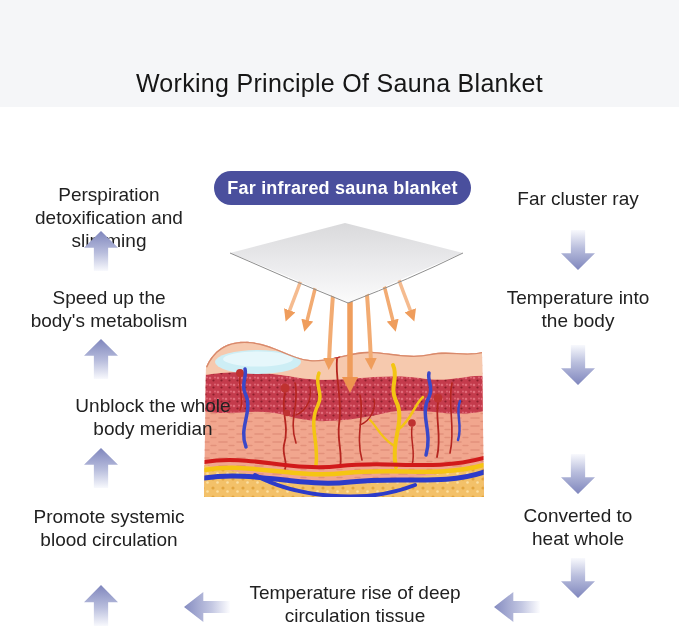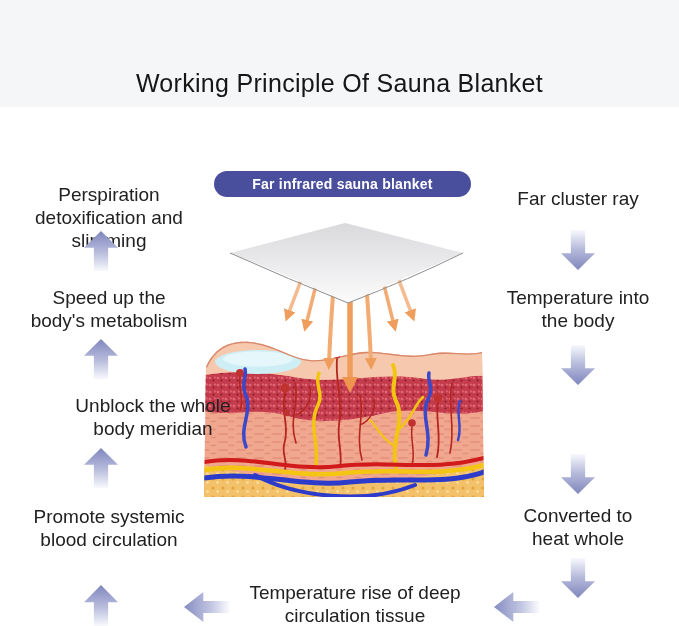--- a/index.html
+++ b/index.html
@@ -7,23 +7,23 @@
     position:relative;width:679px;height:626px;background:#ffffff;
     overflow:hidden;font-family:"Liberation Sans", sans-serif;color:#1f1f1f;
   }
   .header-band{position:absolute;left:0;top:0;width:679px;height:107px;background:#f5f6f8;}
   .page-title{
     position:absolute;left:0;top:0;width:679px;height:96px;
     display:flex;align-items:center;justify-content:center;
     font-size:25px;font-weight:500;letter-spacing:.3px;color:#161616;margin-top:35px;
   }
   .badge{
-    position:absolute;left:214px;top:171px;width:257px;height:26px;border-radius:17px;
+    position:absolute;left:214px;top:171px;width:257px;height:34px;border-radius:17px;
     background:#4a4f9d;display:flex;align-items:center;justify-content:center;
-    color:#ffffff;font-size:14px;font-weight:700;letter-spacing:.2px;
+    color:#ffffff;font-size:18px;font-weight:700;letter-spacing:.2px;
   }
   .flow-text{
     position:absolute;text-align:center;font-size:19px;line-height:1.2;
     white-space:pre-line;color:#212121;
   }
   .arrow-up,.arrow-down{position:absolute;width:34px;height:40px;}
   .arrow-up{
     background:linear-gradient(180deg,#7f86bd 0%,#b9bedd 55%,#f8f9fd 100%);
     clip-path:polygon(50% 0%,100% 42%,71% 42%,71% 100%,29% 100%,29% 42%,0% 42%);
   }

